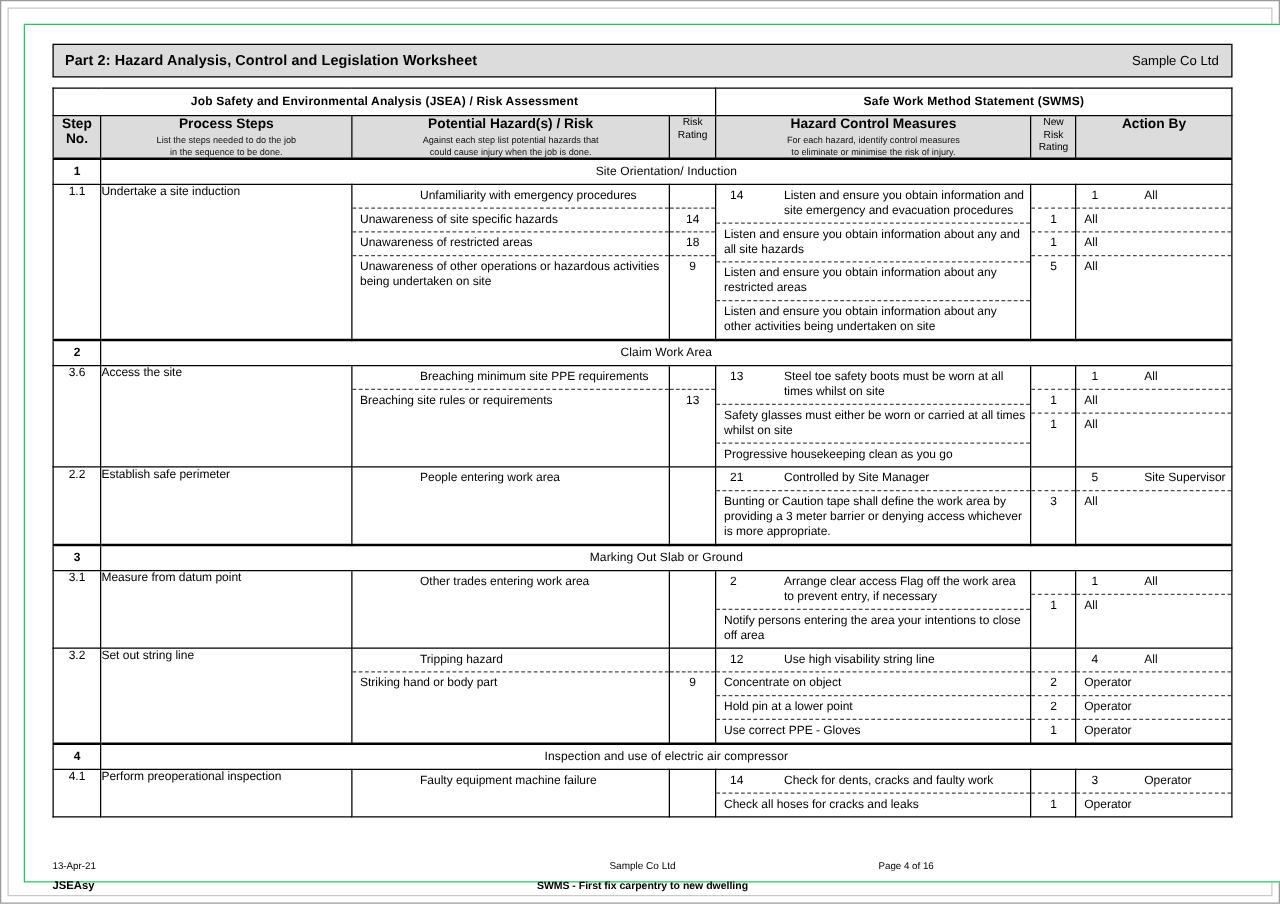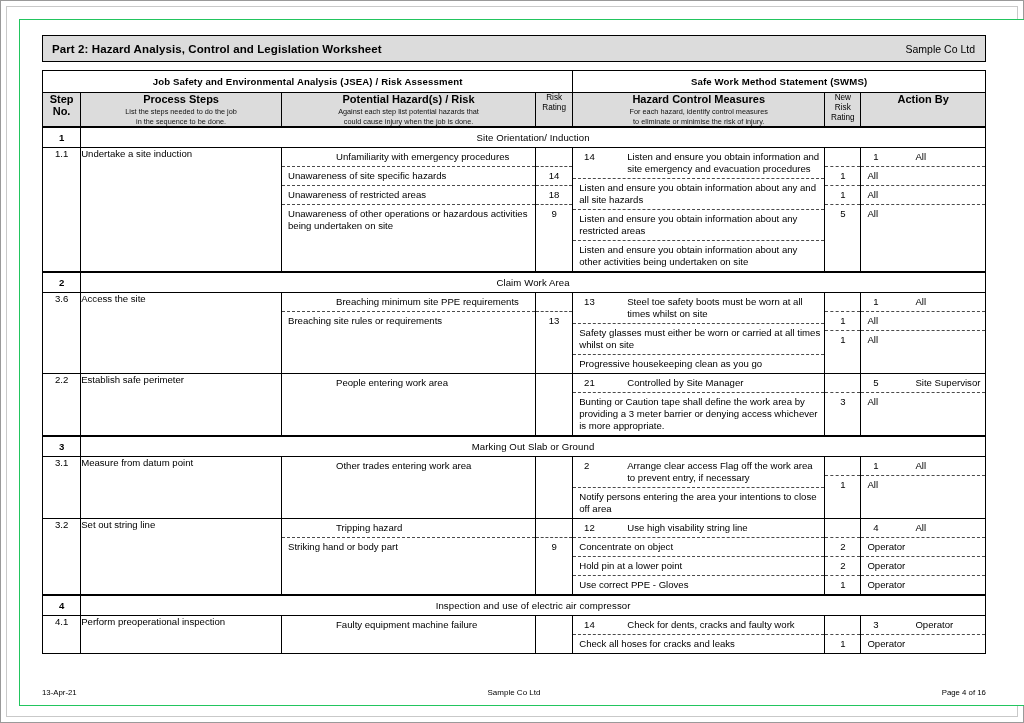--- a/index.html
+++ b/index.html
@@ -101,21 +101,21 @@
   
   td.stackcell{padding:0;}
 
   
   .footer{
     position:absolute;left:22px;top:668px;width:944px;
   }
   .frow{display:flex;align-items:baseline;width:100%;}
   .fleft{width:30%;font-size:7.8px;color:#000;}
   .fcenter{width:40%;text-align:center;font-size:8px;color:#000;}
-  .fright{width:30%;text-align:right;font-size:7.8px;color:#000;}
+  .fright{width:30%;text-align:left;font-size:7.8px;color:#000;}
   .frow.second{margin-top:6px;}
   .frow.second .fleft{font-weight:bold;font-size:9px;}
   .frow.second .fcenter{font-weight:bold;font-size:8.4px;}
 </style>
 </head>
 <body>
 
 <div class="page-frame">
   <div class="sheet">
 
@@ -407,16 +407,21 @@
           </tr>
         </tbody>
     </table>
 
     <div class="footer">
       <div class="frow">
         <div class="fleft">13-Apr-21</div>
         <div class="fcenter">Sample Co Ltd</div>
         <div class="fright">Page 4 of  16</div>
       </div>
+      <div class="frow second">
+        <div class="fleft">JSEAsy</div>
+        <div class="fcenter">SWMS - First fix carpentry to new dwelling</div>
+        <div class="fright"></div>
+      </div>
     </div>
 
   </div>
 </div>
 
 </body></html>

